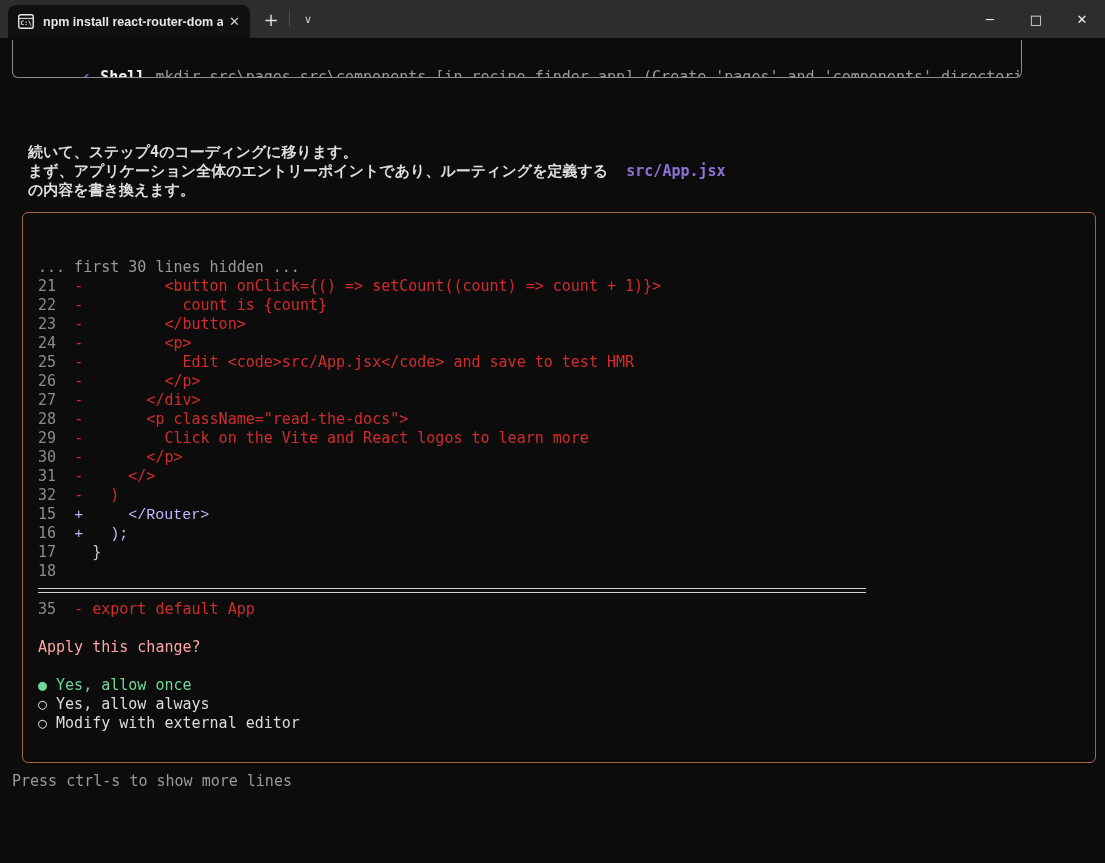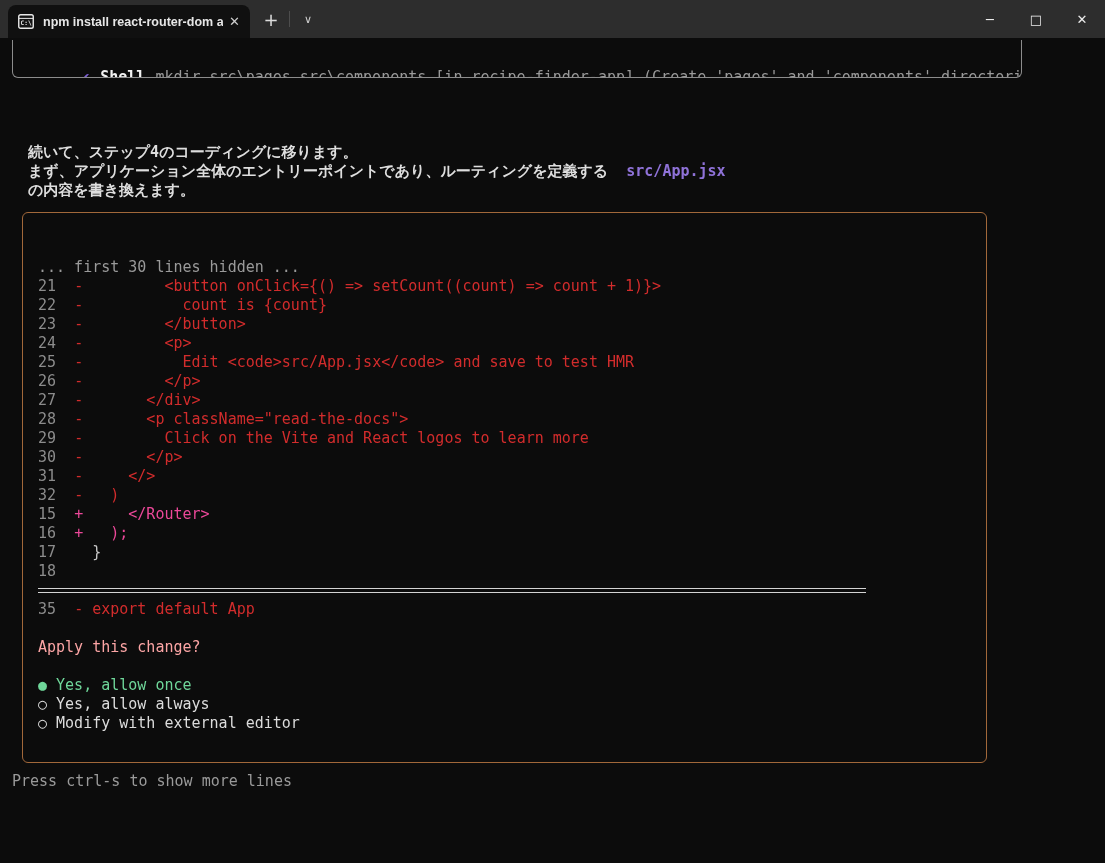--- a/index.html
+++ b/index.html
@@ -44,28 +44,28 @@
     padding:9px 8px 0 13px; white-space:pre; overflow:hidden;
   }
   .shell-box .check { color:#7c5fd3; font-weight:bold; margin-right:11px; }
   .shell-box .tool  { color:#f2f2f2; font-weight:bold; margin-right:10px; }
   .shell-box .desc  { color:#9a9a9a; }
   .sparkle-line { margin:9px 0 0 12px; color:#e2e2e2; }
   .para { margin:37px 0 0 28px; color:#dedede;font-weight:bold; }
   .code-ref { color:#8f72d8; }
   
   .wf-box {
-    margin:12px 0 0 22px; width:965px;
+    margin:12px 0 0 22px; width:1074px;
     border:1px solid #a2683a; border-radius:6px;
     padding:7px 10px 29px 15px; overflow:hidden;
   }
   .row { height:19px; white-space:pre; overflow:hidden; }
   .g   { color:#8c8c8c; }
   .del { color:#d22c2c; }
-  .add { color:#ec4899; }
+  .add { color:#c4b5fd;font-family:Liberation Mono, monospace; }
   .ctx { color:#c8c8c8; }
   .sep { width:828px; height:5px; margin-top:7px;
     border-top:1px solid #d4d4d4; border-bottom:1px solid #d4d4d4; }
   .prompt { color:#fca5a5; }
   .opt { height:19px; white-space:pre; }
   .opt.sel   { color:#6fd79a; }
   .opt.unsel { color:#dcdcdc; }
   .hint { margin:9px 0 0 12px; }
   .status-line { margin:19px 0 0 12px; }
 </style>

